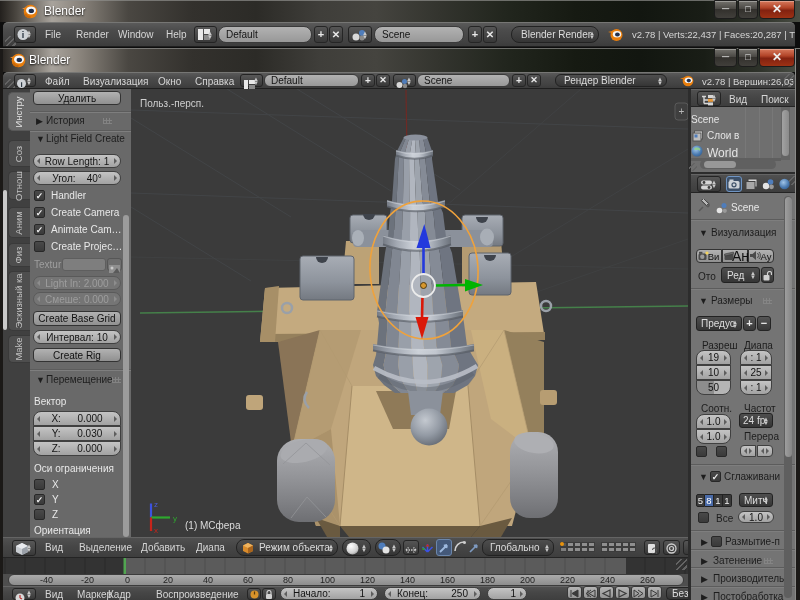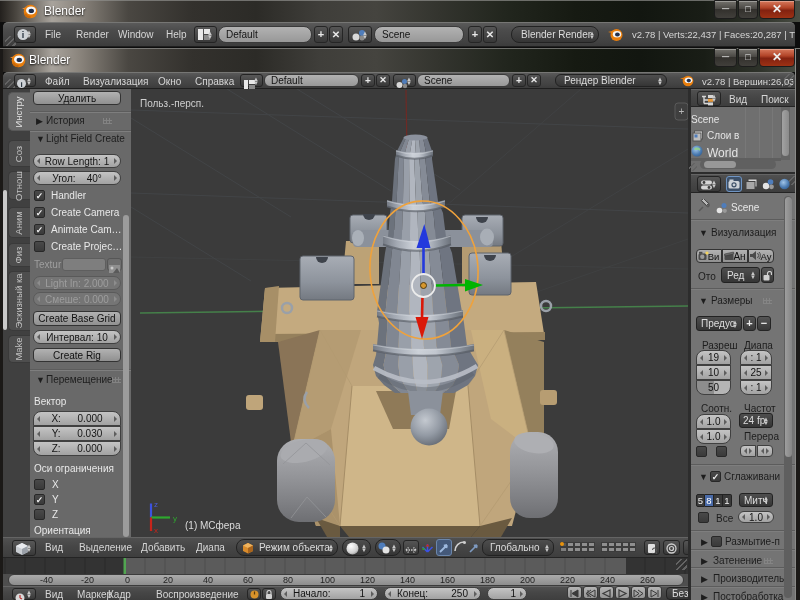--- a/index.html
+++ b/index.html
@@ -633,21 +633,21 @@
 <div class="a sep" style="left:691px;top:219px;width:104px"></div>
 <div class="a dlbl" style="left:699px;top:228px;font-size:9px">▼</div>
 <div class="a dlbl" style="left:711px;top:227px;font-size:10px">Визуализация</div>
 <div class="a btnl" style="left:696px;top:249px;width:26px;height:14px;border-radius:4px 0 0 4px;font-size:9.5px;line-height:13px;padding-left:9px">Ви</div>
 <svg class="a" style="left:698px;top:251px" width="11" height="10">
     <rect x="0.5" y="2.5" width="8" height="6.5" rx="1.5" fill="#4a4a4a"></rect>
     <circle cx="4.3" cy="5.8" r="2.2" fill="#9a9a9a"></circle>
     <rect x="1" y="0.8" width="3.4" height="2" fill="#4a4a4a"></rect>
     <circle cx="9" y="0" cy="2" r="1.6" fill="#f4d35a"></circle>
   </svg>
-<div class="a btnl" style="left:722px;top:249px;width:26px;height:14px;border-radius:0;font-size:10px;line-height:13px;padding-left:9px">Ан</div>
+<div class="a btnl" style="left:722px;top:249px;width:26px;height:14px;border-radius:0;font-size:14px;line-height:13px;padding-left:9px">Ан</div>
 <svg class="a" style="left:724px;top:251px" width="11" height="10">
     <rect x="0.5" y="3" width="9" height="6" rx="1" fill="#4a4a4a"></rect>
     <path d="M0.5,3 L9.5,1 l0.4,2 L1,5 Z" fill="#6a6a6a" stroke="#333" stroke-width=".5"></path>
   </svg>
 <div class="a btnl" style="left:748px;top:249px;width:26px;height:14px;border-radius:0 4px 4px 0;font-size:9.5px;line-height:13px;padding-left:10px">Ау</div>
 <svg class="a" style="left:749px;top:250px" width="12" height="11">
     <path d="M1,4 h2.5 L7,1 V10 L3.5,7 H1 Z" fill="#4a4a4a"></path>
     <path d="M8.5,3 a3.5,3.5 0 0 1 0,5 M10,2 a5,5 0 0 1 0,7" stroke="#4a4a4a" stroke-width="1" fill="none"></path>
   </svg>
 <div class="a dlbl" style="left:698px;top:271px;font-size:10px">Ото</div>

